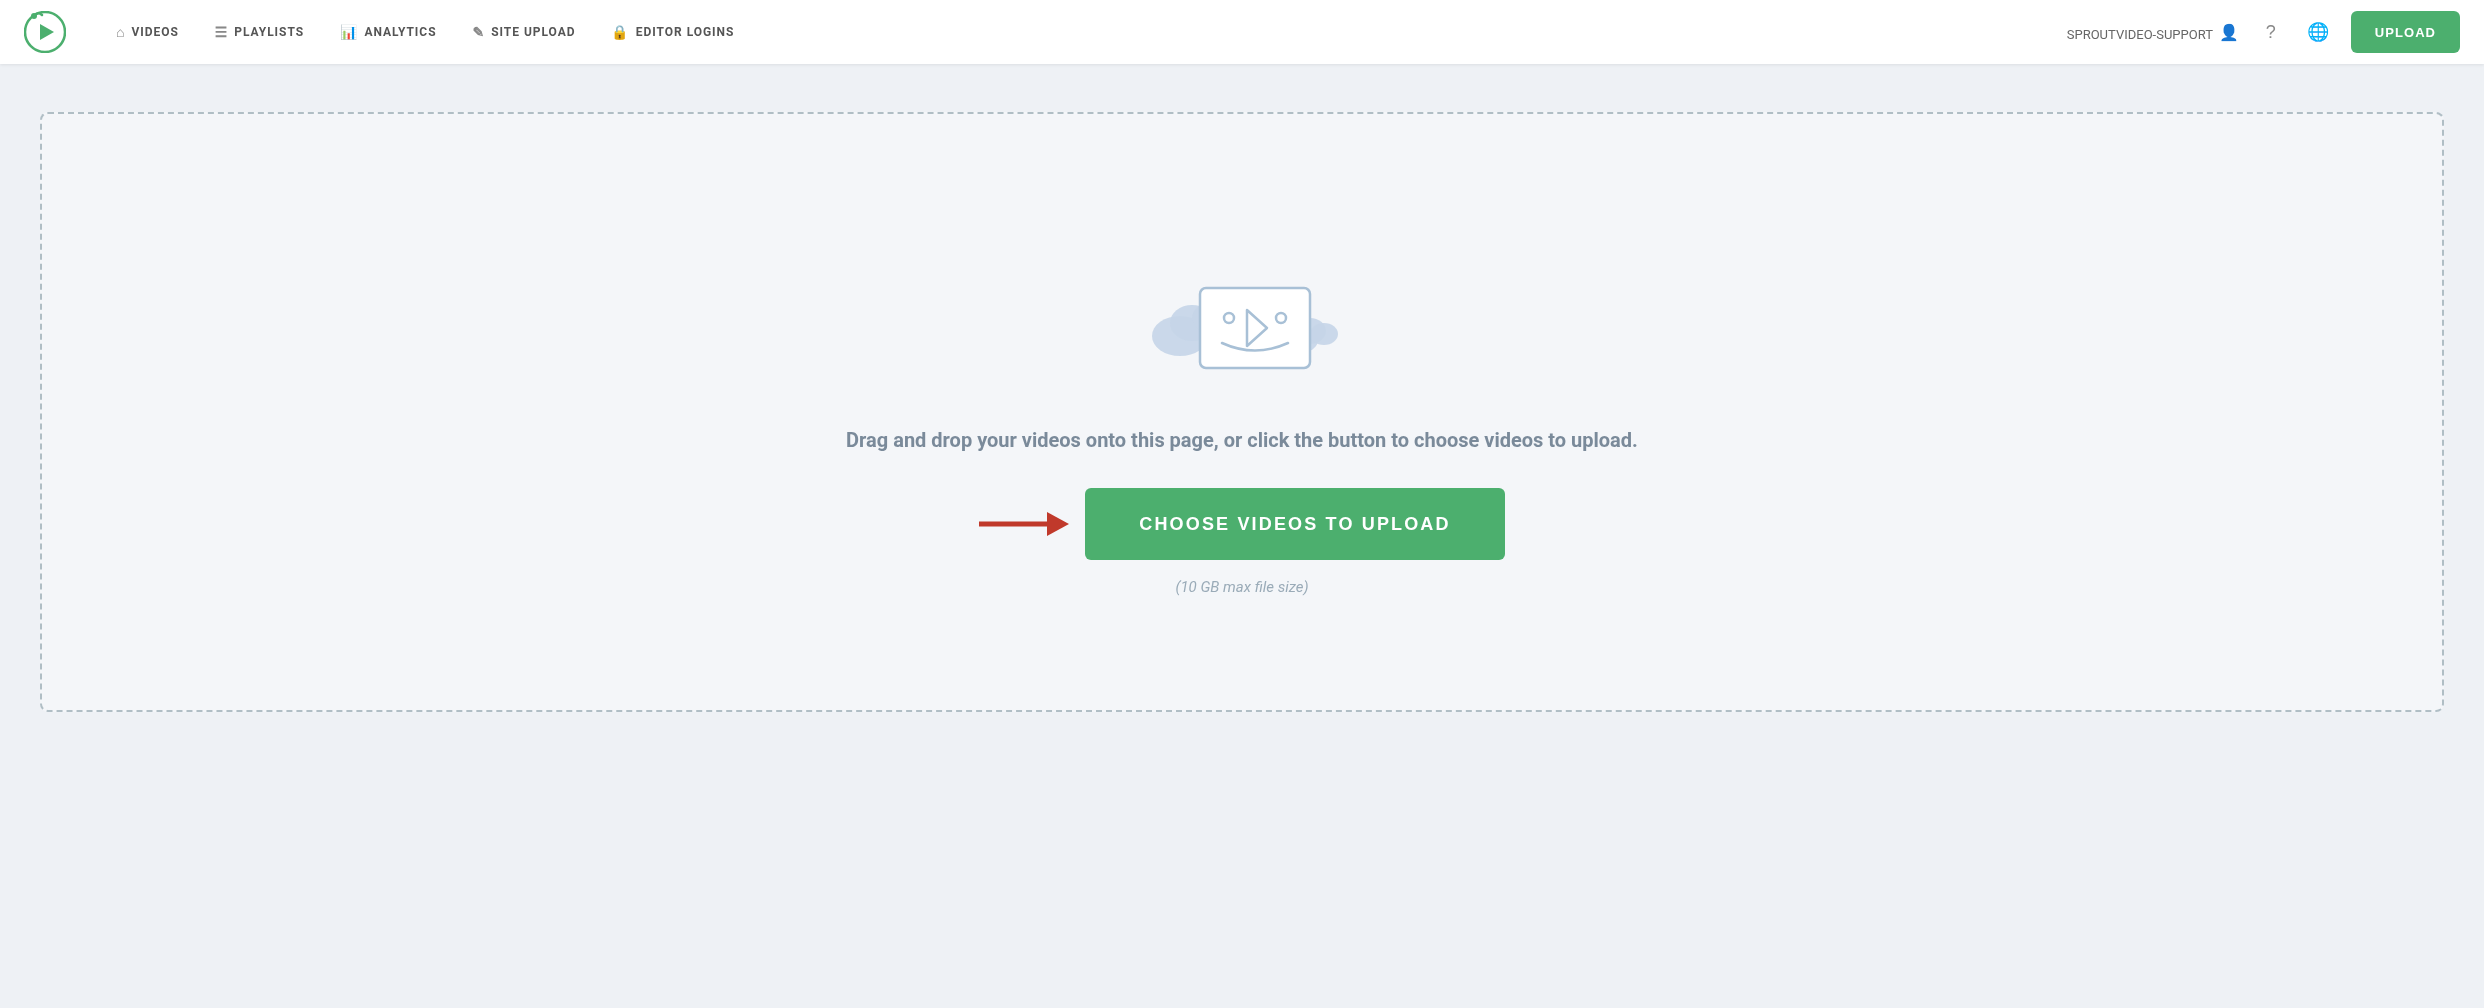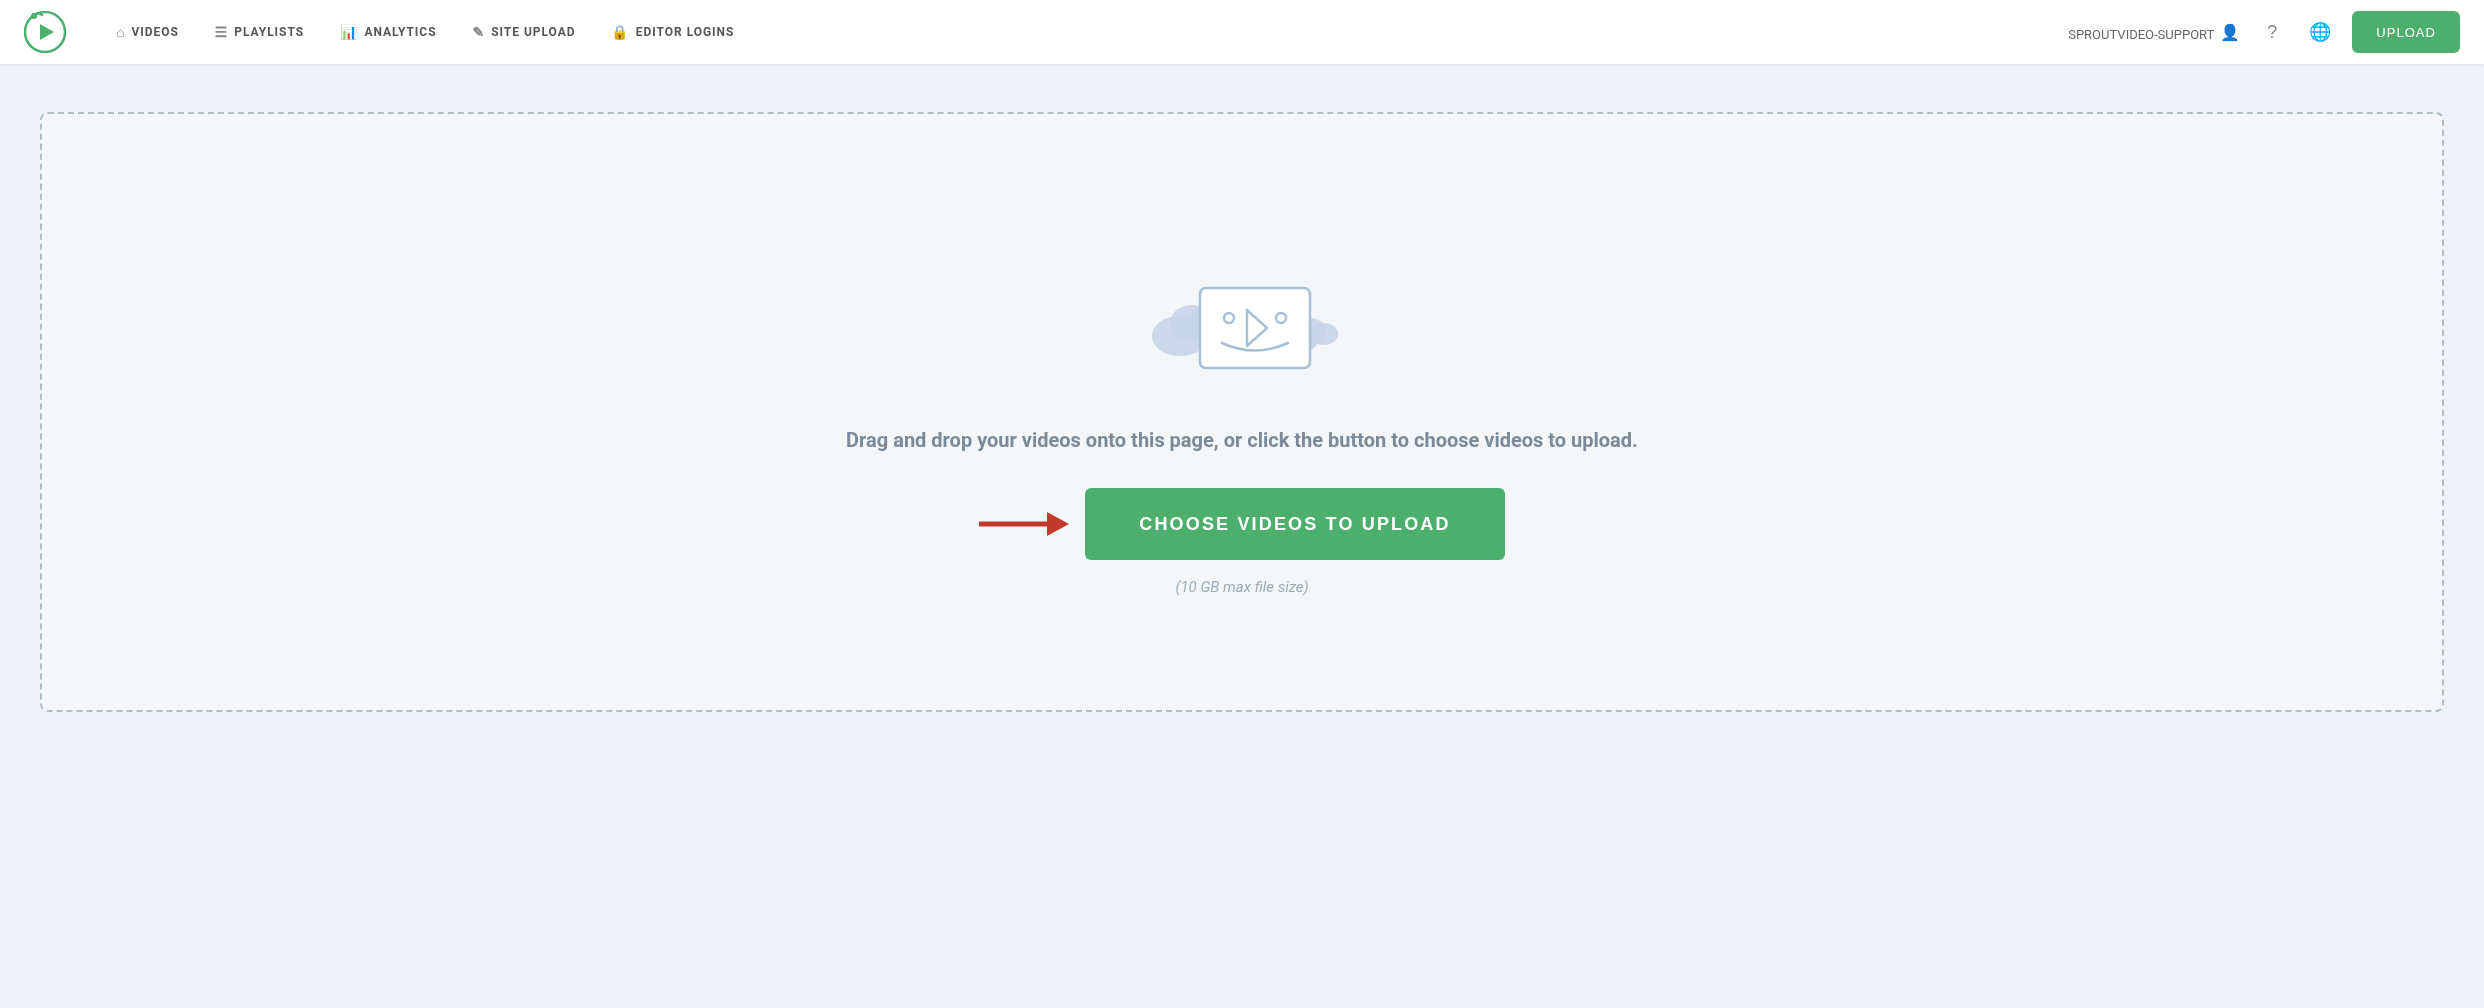--- a/index.html
+++ b/index.html
@@ -80,21 +80,21 @@
       background: none;
       border: none;
     }
     .upload-btn {
       background: #4caf6e;
       color: #fff;
       border: none;
       border-radius: 6px;
       padding: 10px 24px;
       font-size: 13px;
-      font-weight: 400;
+      font-weight: 700;
       letter-spacing: 0.08em;
       cursor: pointer;
       height: 42px;
     }
 
     
     .main-content {
       padding: 48px 40px;
     }
 

